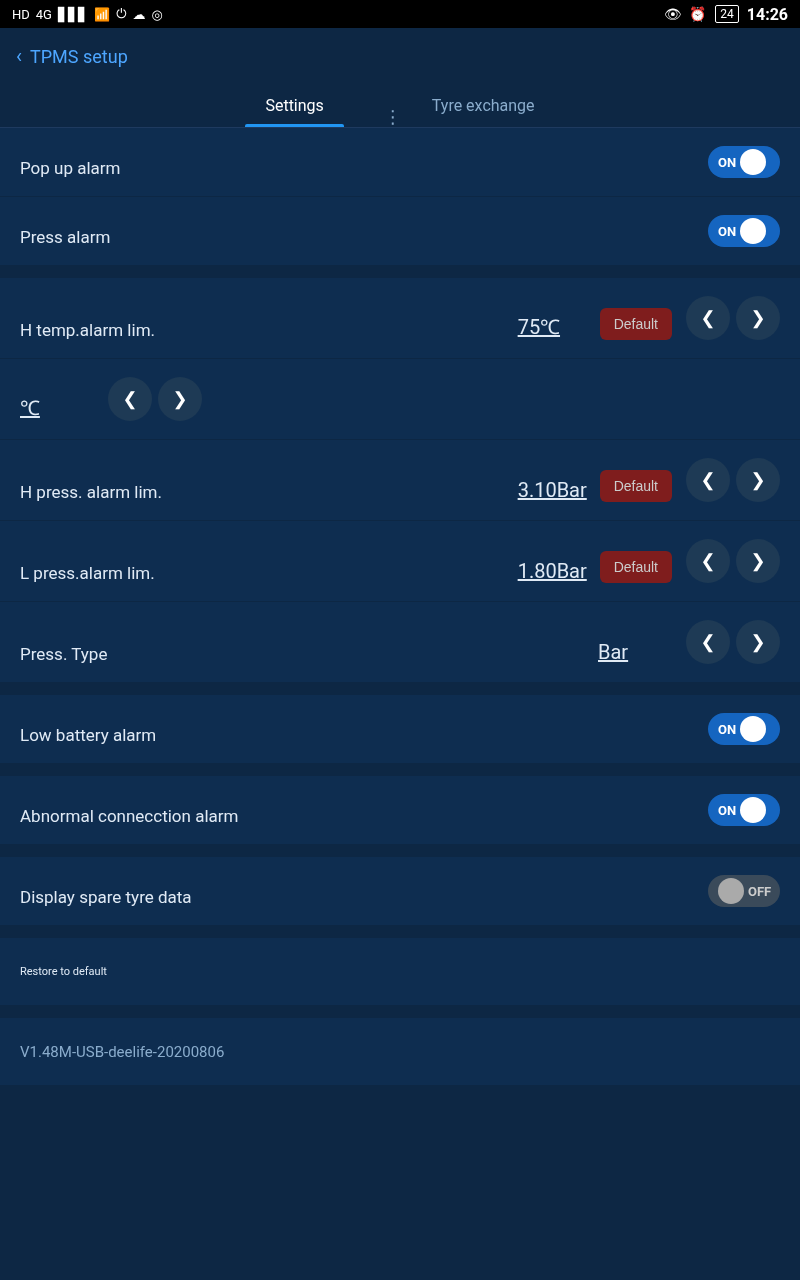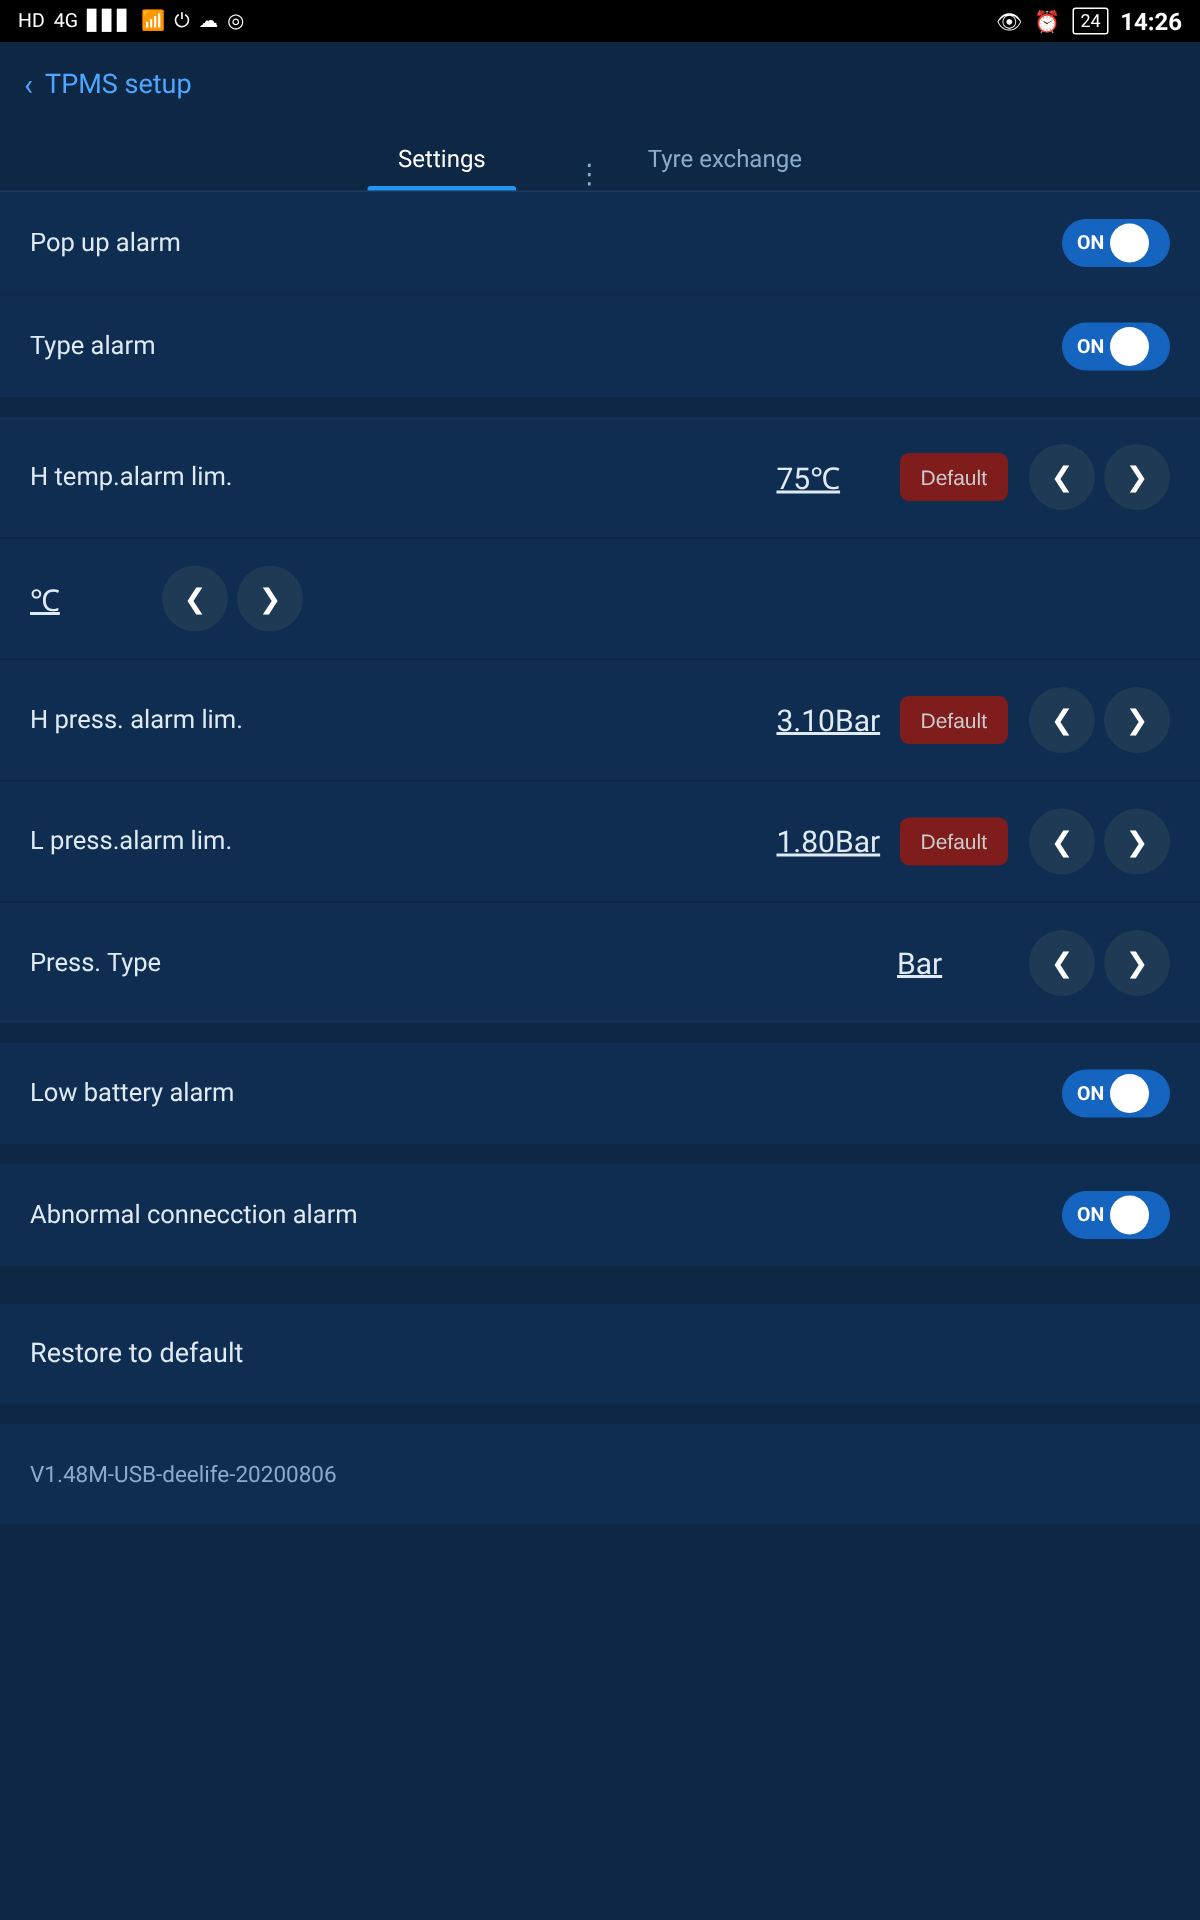--- a/index.html
+++ b/index.html
@@ -111,21 +111,21 @@
     .section-label {
       padding: 10px 20px 6px;
       font-size: 13px;
       color: #7a9bbf;
       background: #0d2744;
     }
 
     
     .setting-row {
       display: flex;
-      align-items: center;
+      align-items: flex-end;
       padding: 18px 20px;
       background: #0e2d50;
       border-bottom: 1px solid #0d2744;
       min-height: 64px;
     }
 
     .setting-label {
       flex: 1;
       font-size: 17px;
       color: #e0eaf5;
@@ -204,21 +204,21 @@
     .simple-row {
       display: flex;
       align-items: center;
       padding: 22px 20px;
       background: #0e2d50;
       border-bottom: 1px solid #0d2744;
       min-height: 68px;
     }
     .simple-label {
       flex: 1;
-      font-size: 18px;
+      font-size: 11px;
       color: #e0eaf5;
     }
     .simple-value {
       font-size: 15px;
       color: #8aaccc;
     }
 
     
     .spacer {
       height: 12px;
@@ -266,21 +266,21 @@
 
   <div class="setting-row">
     <span class="setting-label">Pop up alarm</span>
     <div class="toggle on">
       <span class="toggle-label">ON</span>
       <div class="toggle-circle"></div>
     </div>
   </div>
 
   <div class="setting-row">
-    <span class="setting-label">Type alarm</span>
+    <span class="setting-label">Press alarm</span>
     <div class="toggle on">
       <span class="toggle-label">ON</span>
       <div class="toggle-circle"></div>
     </div>
   </div>
 
   <div class="spacer"></div>
 
   <div class="setting-row">
     <span class="setting-label">H temp.alarm lim.</span>
@@ -354,20 +354,27 @@
   <div class="setting-row">
     <span class="setting-label">Abnormal connecction alarm</span>
     <div class="toggle on">
       <span class="toggle-label">ON</span>
       <div class="toggle-circle"></div>
     </div>
   </div>
 
   <div class="spacer"></div>
 
+  <div class="setting-row">
+    <span class="setting-label">Display spare tyre data</span>
+    <div class="toggle off">
+      <div class="toggle-circle"></div>
+      <span class="toggle-label">OFF</span>
+    </div>
+  </div>
 
   <div class="spacer"></div>
 
   <div class="simple-row">
     <span class="simple-label">Restore to default</span>
   </div>
 
   <div class="spacer"></div>
 
   <div class="simple-row">

